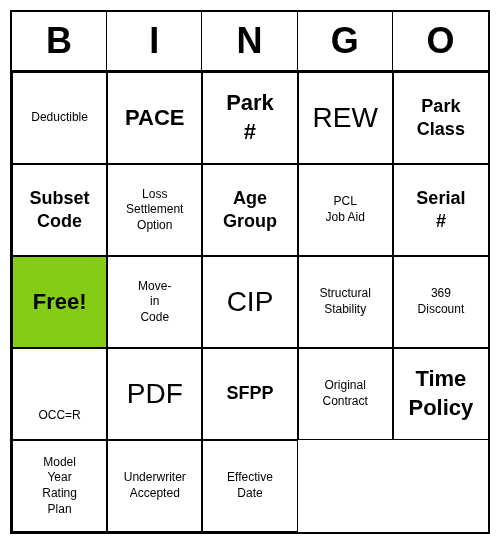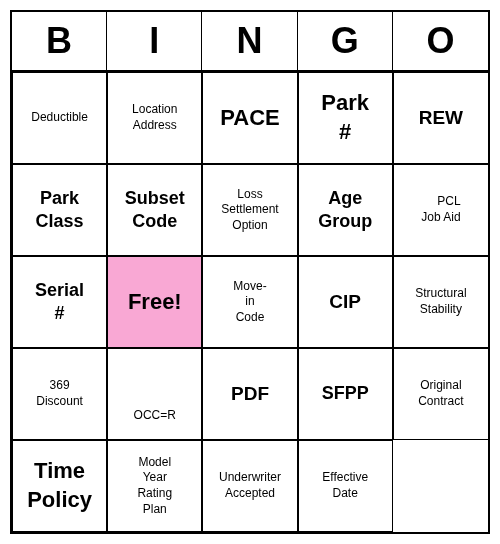--- a/index.html
+++ b/index.html
@@ -51,22 +51,22 @@
     }
     .bingo-cell-text {
       font-size: 14px;
       line-height: 1.3;
     }
     .bingo-cell-text.large {
       font-size: 22px;
       font-weight: bold;
     }
     .bingo-cell-text.xlarge {
-      font-size: 19px;
-      font-weight: bold;
+      font-size: 28px;
+      font-weight: normal;
     }
     .bingo-cell-text.medium {
       font-size: 18px;
       font-weight: bold;
     }
     .bingo-cell-text.small {
       font-size: 12px;
     }
   </style>
 </head>
@@ -76,24 +76,20 @@
   <div class="bingo-header">
   <div class="bingo-header-cell">B</div>
       <div class="bingo-header-cell">I</div>
       <div class="bingo-header-cell">N</div>
       <div class="bingo-header-cell">G</div>
       <div class="bingo-header-cell">O</div>
     </div>
   <div class="bingo-grid">
       <div class="bingo-cell">
         <span class="bingo-cell-text small" style="white-space: pre-line;">Deductible</span>
-      </div>
-      <div class="bingo-cell">
-        <span class="bingo-cell-text small" style="white-space: pre-line;">Location
-Address</span>
       </div>
       <div class="bingo-cell">
         <span class="bingo-cell-text large" style="white-space: pre-line;">PACE</span>
       </div>
       <div class="bingo-cell">
         <span class="bingo-cell-text large" style="white-space: pre-line;">Park
 #</span>
       </div>
       <div class="bingo-cell">
         <span class="bingo-cell-text xlarge" style="white-space: pre-line;">REW</span>
@@ -109,28 +105,28 @@
       <div class="bingo-cell">
         <span class="bingo-cell-text small" style="white-space: pre-line;">Loss
 Settlement
 Option</span>
       </div>
       <div class="bingo-cell">
         <span class="bingo-cell-text medium" style="white-space: pre-line;">Age
 Group</span>
       </div>
       <div class="bingo-cell">
-        <span class="bingo-cell-text small" style="white-space: pre-line; text-align: right;">PCL
+        <span class="bingo-cell-text small" style="white-space: pre-line;">PCL
 Job Aid</span>
       </div>
       <div class="bingo-cell">
         <span class="bingo-cell-text medium" style="white-space: pre-line;">Serial
 #</span>
       </div>
-      <div class="bingo-cell" style="background: #f9a8d4;">
+      <div class="bingo-cell" style="background: #84cc16;">
         <span class="bingo-cell-text large" style="white-space: pre-line;">Free!</span>
       </div>
       <div class="bingo-cell">
         <span class="bingo-cell-text small" style="white-space: pre-line;">Move-
 in
 Code</span>
       </div>
       <div class="bingo-cell">
         <span class="bingo-cell-text xlarge" style="white-space: pre-line;">CIP</span>
       </div>

